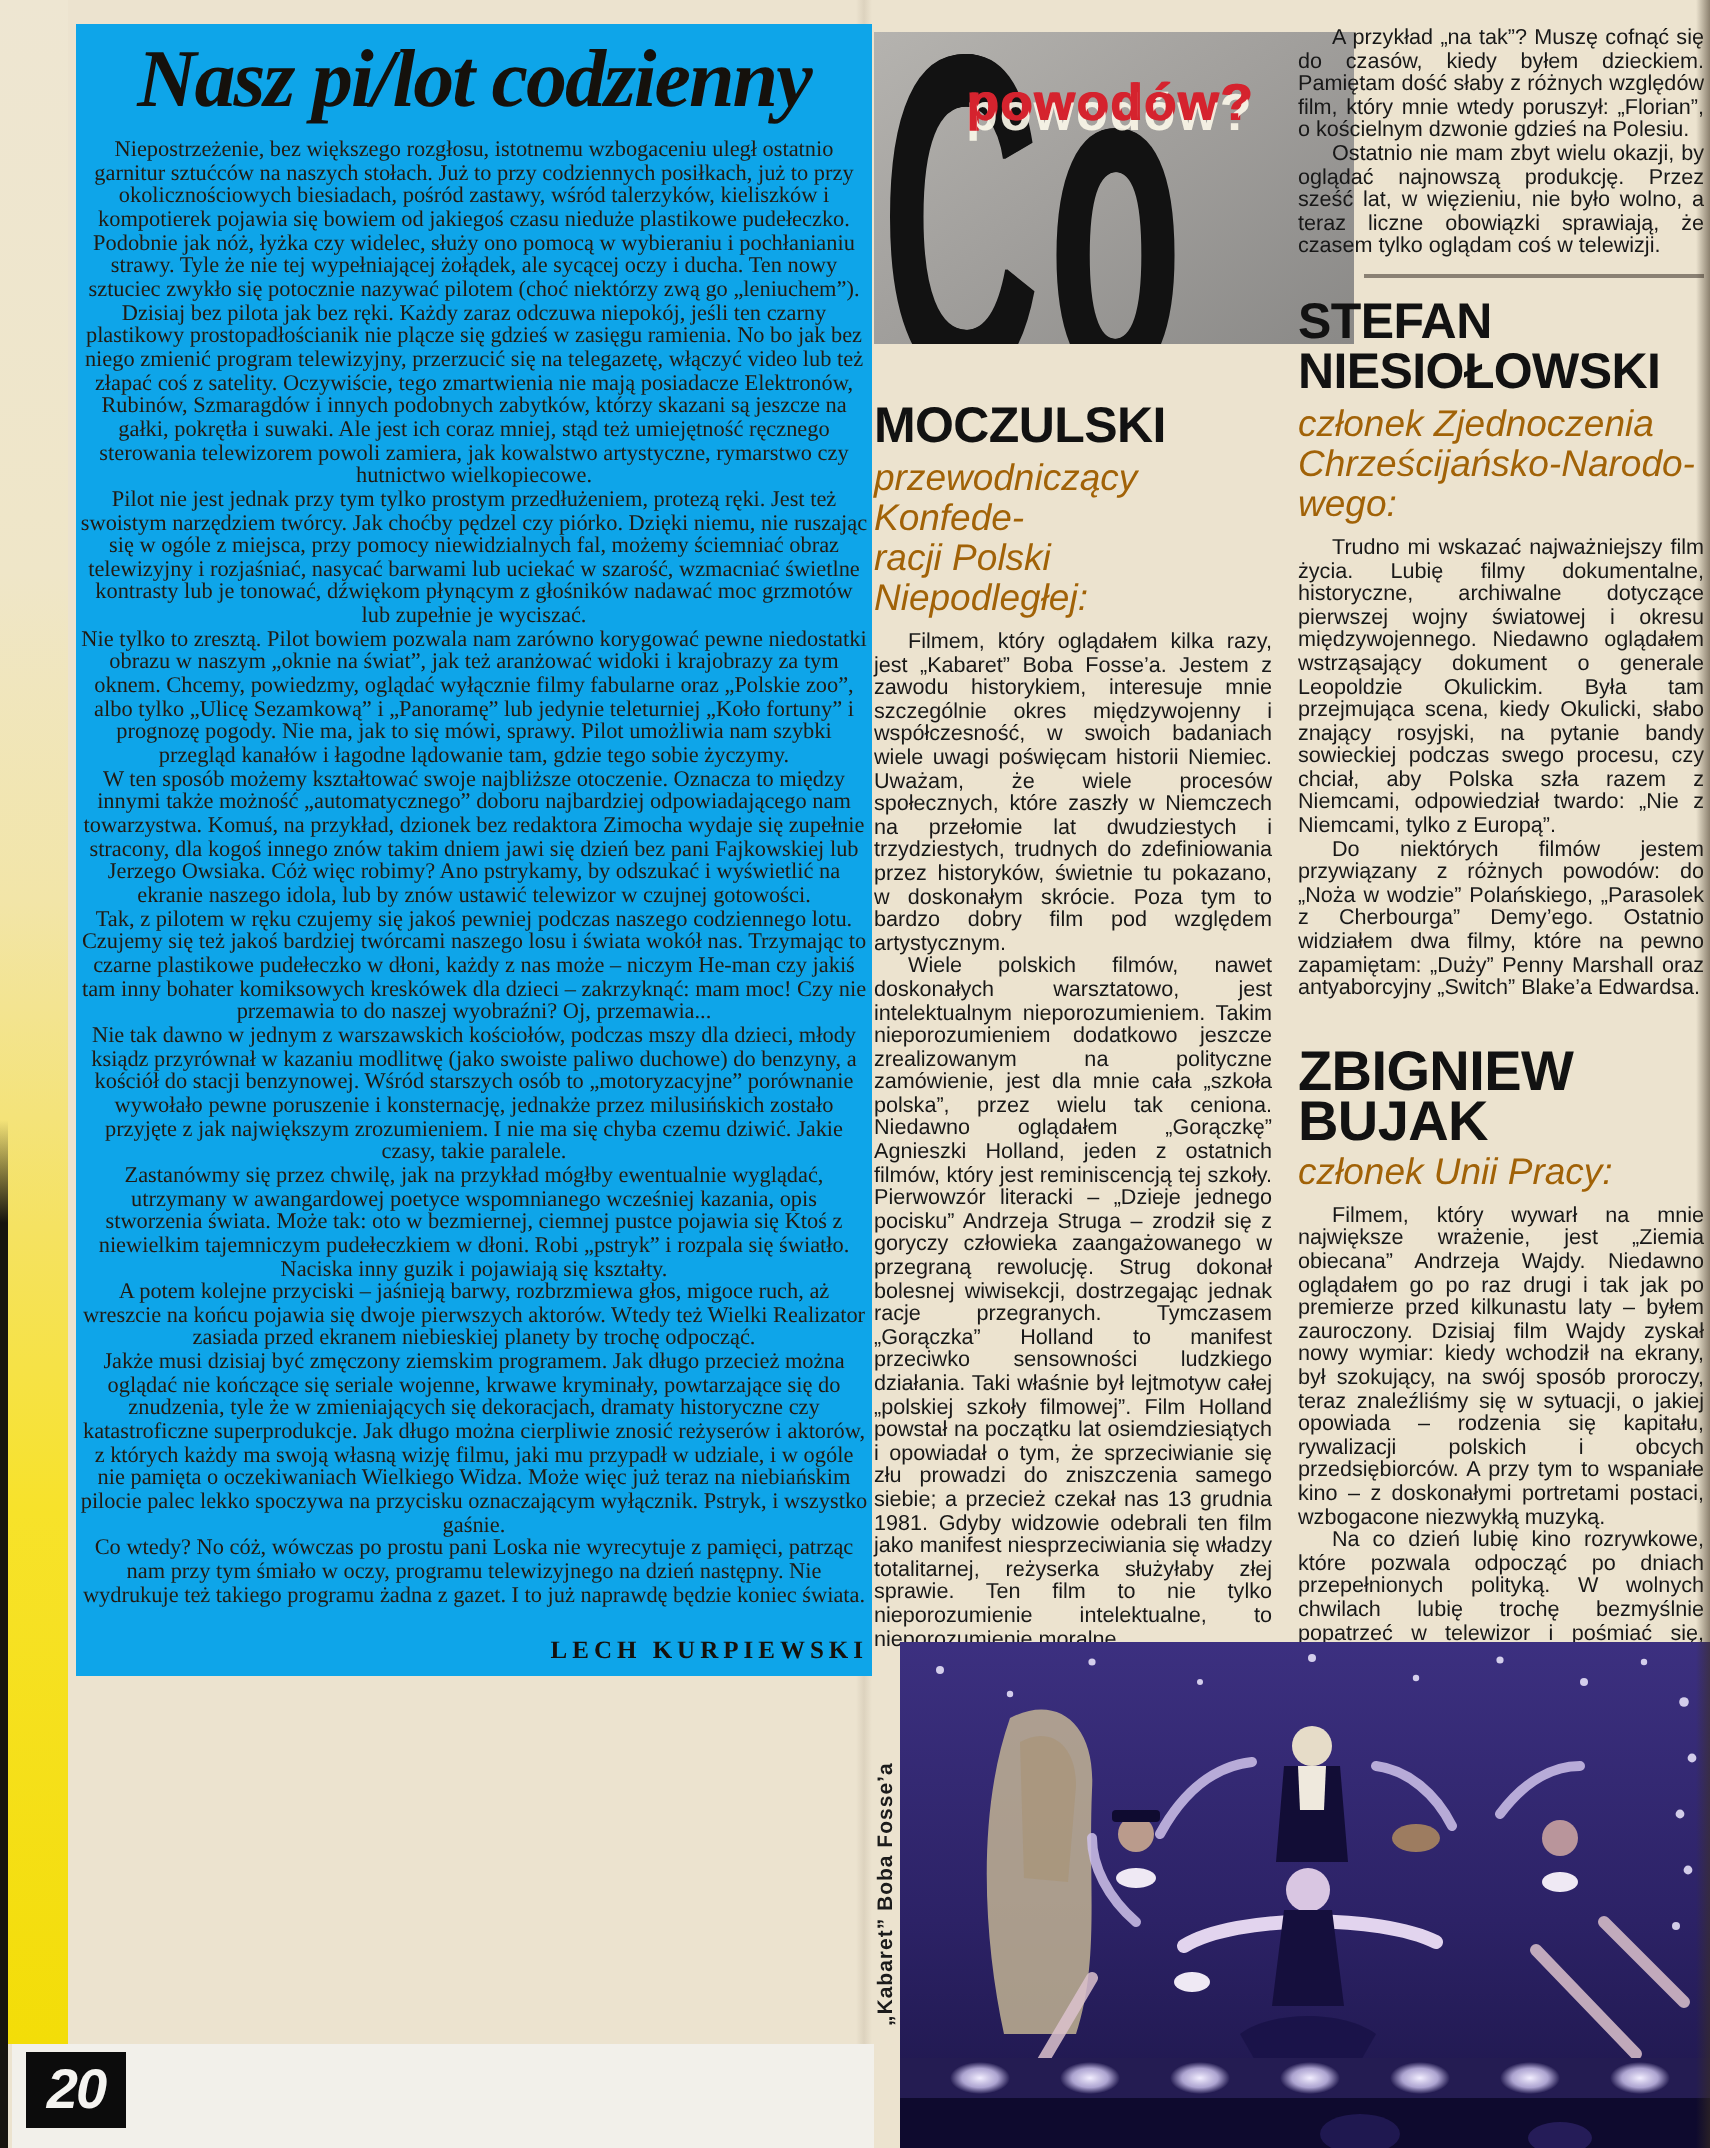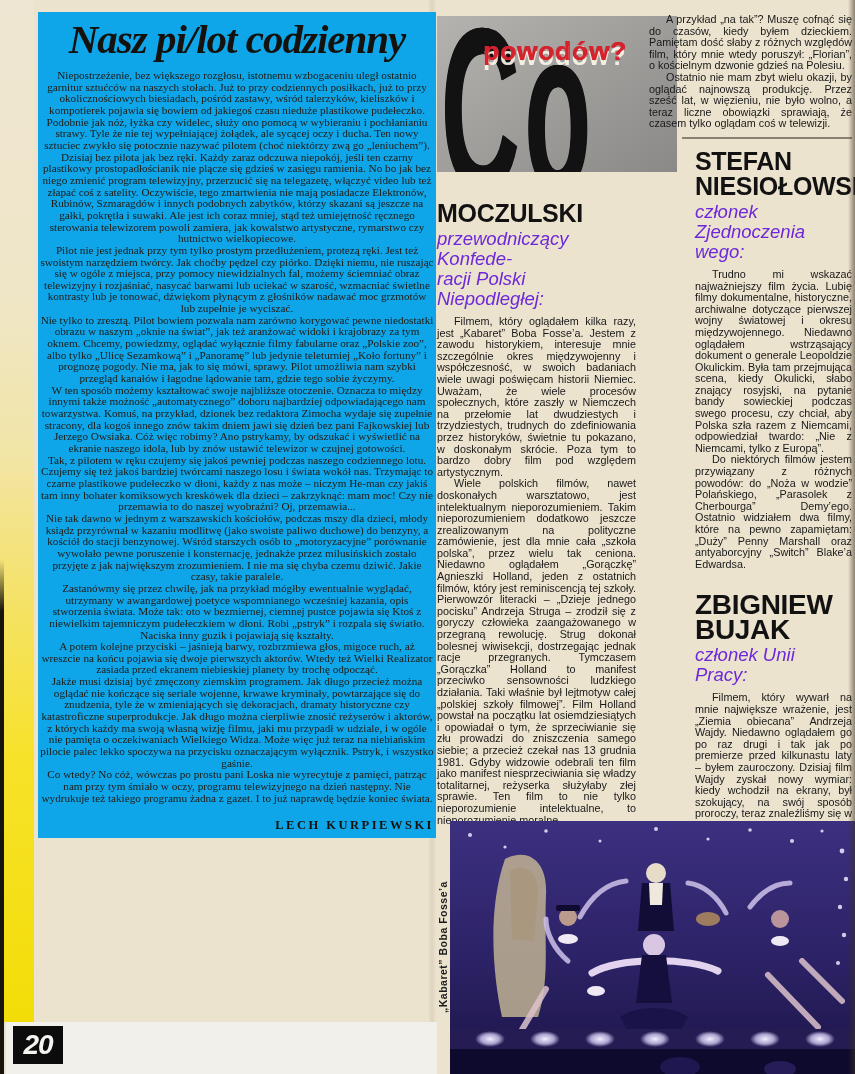--- a/index.html
+++ b/index.html
@@ -28,29 +28,29 @@
   .logo{position:relative;width:197px;height:156px;overflow:hidden;
         background:linear-gradient(145deg,#b5b3af 0%,#a2a09d 45%,#8a8987 100%);margin-bottom:29px;padding-left:43px;}
   .logo-co{position:absolute;top:-22px;left:4px;font-weight:700;font-size:232px;line-height:232px;
            letter-spacing:10px;color:#121212;transform:scaleX(.47);transform-origin:left top;
            text-shadow:1px 0 #121212,-1px 0 #121212;}
   .logo-q{position:absolute;top:20px;left:46px;font-weight:700;font-size:26px;letter-spacing:1px;
           color:#d5232e;text-shadow:0 5px 0 rgba(250,246,232,.92),1px 0 #d5232e;white-space:nowrap;}
   .name-line{font:700 25px/25px "Liberation Sans",sans-serif;letter-spacing:-.3px;color:#121212;}
   .bujak .name-line{font-size:28px;}
   .role{margin:3px 0 7px;}
-  .role-line{font:italic 400 18.5px/20px "Liberation Sans",sans-serif;color:#6d28d9;}
+  .role-line{font:italic 400 18.5px/20px "Liberation Sans",sans-serif;color:#a16207;}
   .col-p{margin:0;font:400 10.8px/11.6px "Liberation Sans",sans-serif;text-align:justify;
          text-indent:17px;color:#181818;hyphens:auto;-webkit-hyphens:auto;}
   .interview{margin-top:2px;}
 
   
   .colB{position:absolute;left:649px;top:14px;width:203px;}
   .dash{height:2px;width:170px;background:#8a8174;margin:7px 0 6px auto;}
-  .colB .interview{margin-top:10px;margin-left:46px;}
+  .colB .interview{margin-top:10px;}
   .colB .bujak{margin-top:22px;}
 
   
   .photo-row{position:absolute;left:437px;top:821px;width:418px;height:253px;display:flex;}
   .photo-caption{width:13px;height:253px;writing-mode:vertical-rl;transform:rotate(180deg);
      font:700 10.5px/13px "Liberation Sans",sans-serif;color:#1b1b1b;text-align:center;
      letter-spacing:.5px;white-space:nowrap;}
   .photo{width:405px;height:253px;display:block;}
 
   
@@ -114,20 +114,21 @@
         <p class="col-p">Ostatnio nie mam zbyt wielu okazji, by oglądać najnowszą produkcję. Przez sześć lat, w więzieniu, nie było wolno, a teraz liczne obowiązki sprawiają, że czasem tylko oglądam coś w telewizji.</p>
       </div>
     <div class="dash"></div>
     <div class="interview">
       <div class="name">
           <div class="name-line">STEFAN</div>
           <div class="name-line">NIESIOŁOWSKI</div>
         </div>
       <div class="role">
           <div class="role-line">członek Zjednoczenia</div>
+          <div class="role-line">Chrześcijańsko-Narodo-</div>
           <div class="role-line">wego:</div>
         </div>
       <div class="body">
           <p class="col-p">Trudno mi wskazać najważniejszy film życia. Lubię filmy dokumentalne, historyczne, archiwalne dotyczące pierwszej wojny światowej i okresu międzywojennego. Niedawno oglądałem wstrząsający dokument o generale Leopoldzie Okulickim. Była tam przejmująca scena, kiedy Okulicki, słabo znający rosyjski, na pytanie bandy sowieckiej podczas swego procesu, czy chciał, aby Polska szła razem z Niemcami, odpowiedział twardo: „Nie z Niemcami, tylko z Europą”.</p>
           <p class="col-p">Do niektórych filmów jestem przywiązany z różnych powodów: do „Noża w wodzie” Polańskiego, „Parasolek z Cherbourga” Demy’ego. Ostatnio widziałem dwa filmy, które na pewno zapamiętam: „Duży” Penny Marshall oraz antyaborcyjny „Switch” Blake’a Edwardsa.</p>
         </div>
     </div>
     <div class="interview bujak">
       <div class="name">
           <div class="name-line">ZBIGNIEW BUJAK</div>

